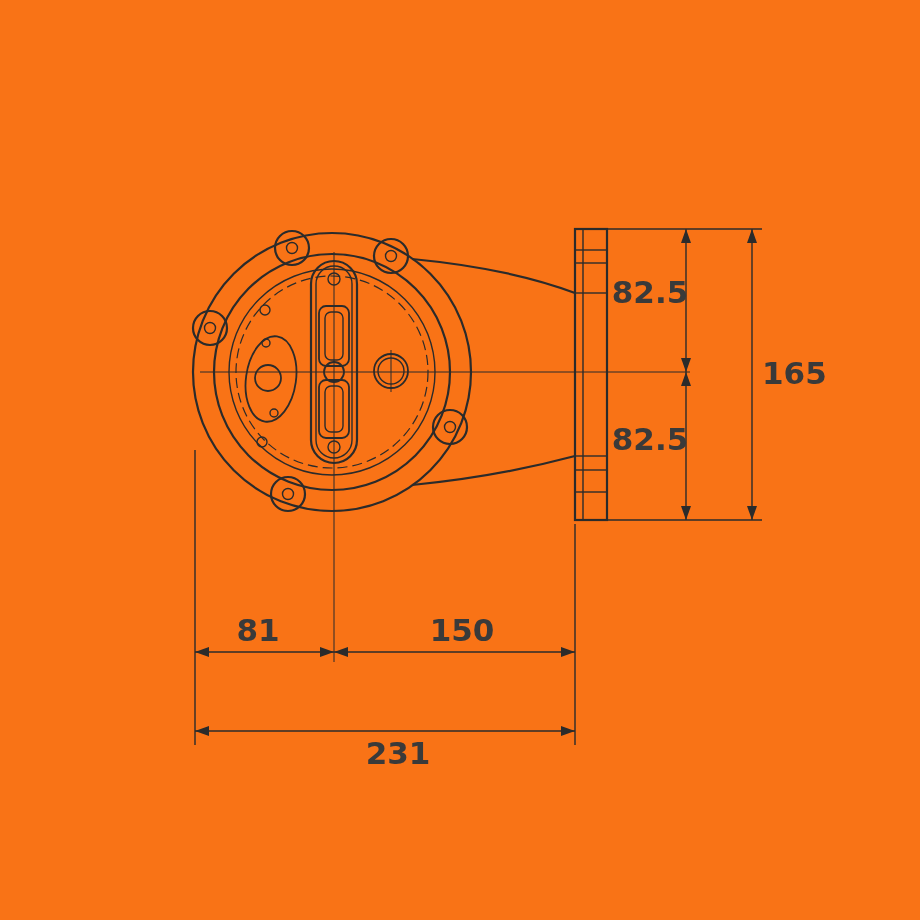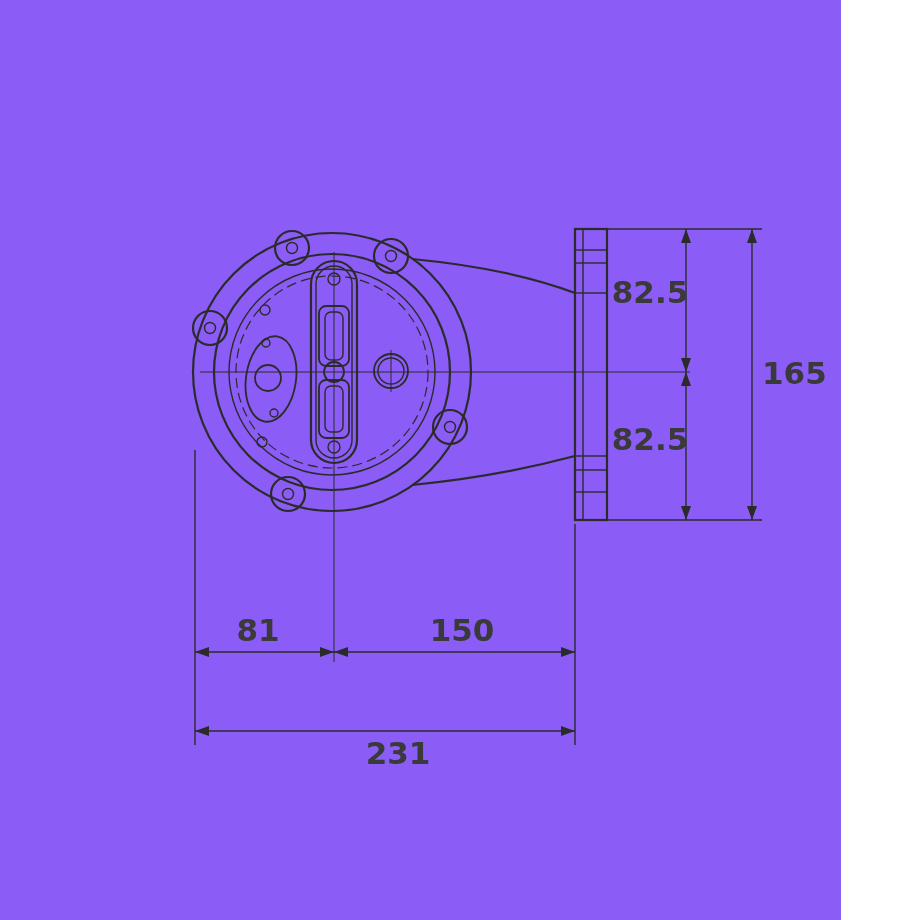--- a/index.html
+++ b/index.html
@@ -5,23 +5,23 @@
   html, body {
     margin: 0;
     padding: 0;
     background: #ffffff;
     width: 920px;
     height: 920px;
     font-family: "DejaVu Sans", "Liberation Sans", sans-serif;
   }
   .stage {
     position: relative;
-    width: 841px;
+    width: 920px;
     height: 920px;
-    background: #8b5cf6;
+    background: #f97316;
     overflow: hidden;
   }
   svg { display: block; }
   .outline   { fill: none; stroke: #2b2b2b; stroke-width: 2.2; }
   .thin      { fill: none; stroke: #2b2b2b; stroke-width: 1.4; }
   .detail    { fill: none; stroke: #2b2b2b; stroke-width: 1.8; }
   .centerline{ fill: none; stroke: #2b2b2b; stroke-width: 1; }
   .dashed    { fill: none; stroke: #2b2b2b; stroke-width: 1.2; stroke-dasharray: 10 5; }
   .dimline   { fill: none; stroke: #2b2b2b; stroke-width: 1.4; }
   .arrow     { fill: #2b2b2b; stroke: none; }

